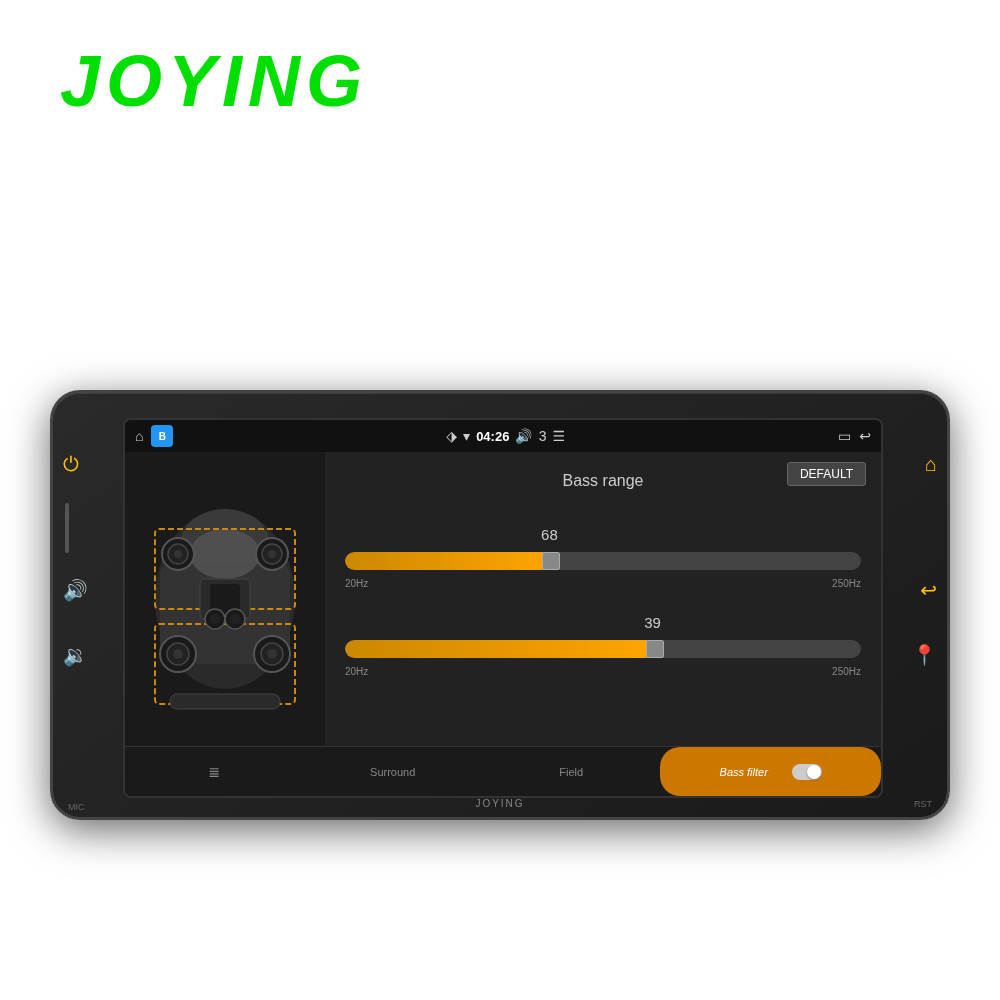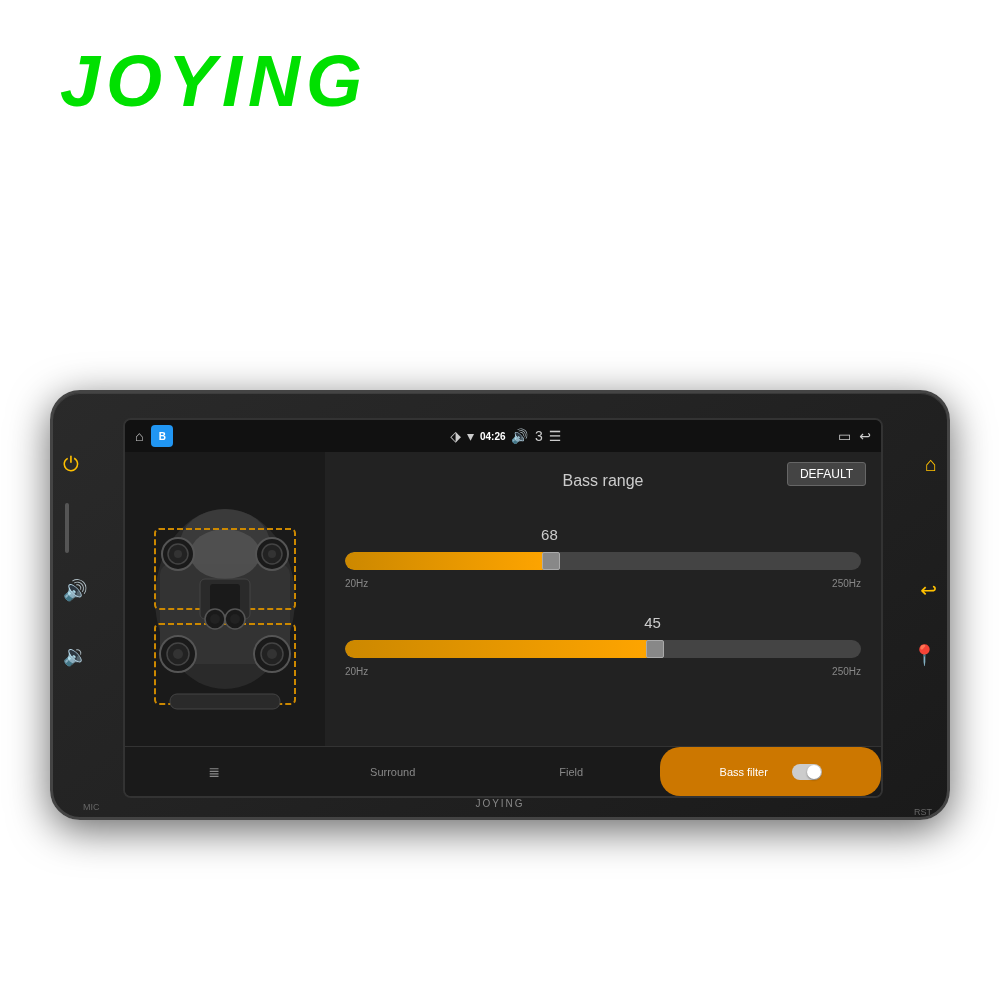--- a/index.html
+++ b/index.html
@@ -102,21 +102,21 @@
       border-radius: 4px;
       display: flex;
       align-items: center;
       justify-content: center;
       color: white;
       font-size: 10px;
       font-weight: bold;
     }
     .status-time {
       color: #fff;
-      font-size: 10px;
+      font-size: 13px;
       font-weight: bold;
     }
     .status-icon {
       color: #ccc;
       font-size: 14px;
     }
 
     
     .main-content {
       display: flex;
@@ -272,29 +272,29 @@
       transform: translateX(-50%);
       color: #888;
       font-size: 10px;
       letter-spacing: 2px;
     }
 
     
     .mic-label {
       position: absolute;
       bottom: 5px;
-      left: 30px;
+      left: 15px;
       color: #666;
       font-size: 9px;
     }
 
     
     .rst-label {
       position: absolute;
-      bottom: 0;
+      bottom: 8px;
       right: 15px;
       color: #666;
       font-size: 9px;
     }
 
     
     .toggle-switch {
       width: 30px;
       height: 16px;
       background: #ccc;
@@ -417,21 +417,21 @@
             <div class="slider-thumb" style="left: calc(40% - 9px);"></div>
           </div>
           <div class="slider-labels">
             <span>20Hz</span>
             <span>250Hz</span>
           </div>
         </div>
 
         <div class="slider-container">
           <div class="slider-value" style="text-align:left; padding-left: 58%;">
-            <span>45</span>
+            <span>39</span>
           </div>
           <div class="slider-track-wrapper">
             <div class="slider-bg">
               <div class="slider-fill" style="width: 60%;"></div>
             </div>
             <div class="slider-thumb" style="left: calc(60% - 9px);"></div>
           </div>
           <div class="slider-labels">
             <span>20Hz</span>
             <span>250Hz</span>
@@ -450,21 +450,21 @@
       <div class="tab-item">
         <span>Surround</span>
       </div>
 
 
       <div class="tab-item">
         <span>Field</span>
       </div>
 
       <div class="tab-item active-tab" style="background:#cc7700; color:#fff; border-radius:20px; padding: 4px 8px; flex: 1.2;">
-        <div style="display:flex; align-items:center; gap:20px;">
+        <div style="display:flex; align-items:center; gap:20px;font-style:italic;">
           <span>Bass filter</span>
           <div class="toggle-switch">
             <div class="toggle-knob"></div>
           </div>
         </div>
       </div>
     </div>
 
   </div>
 

